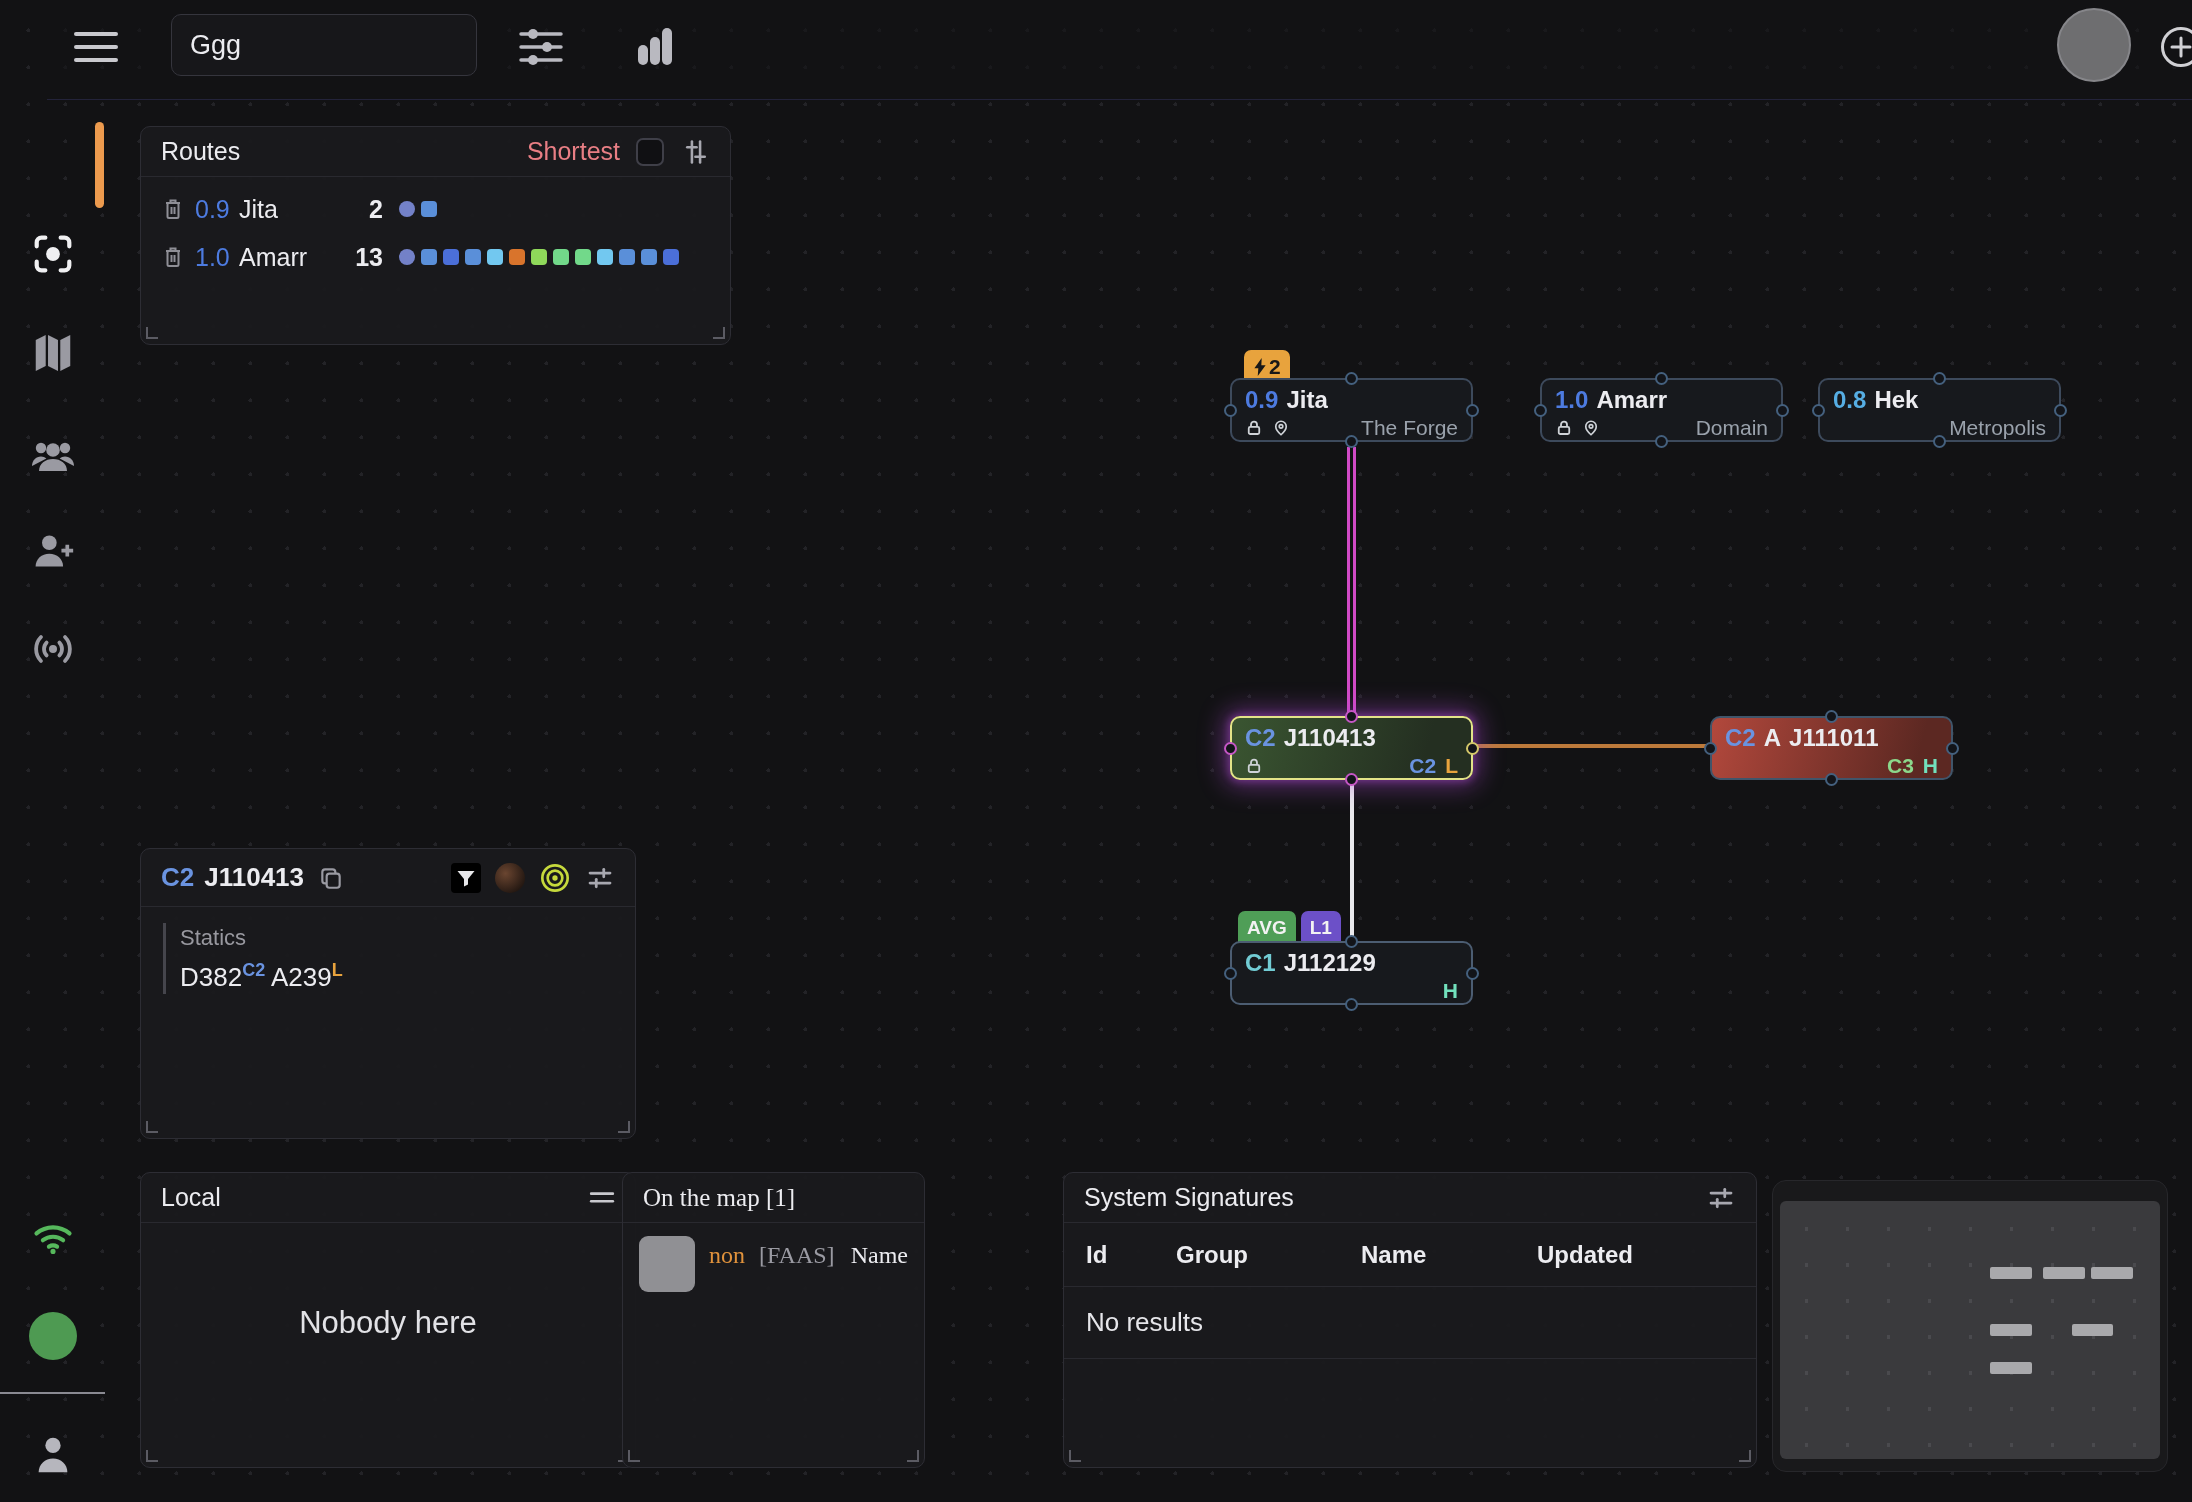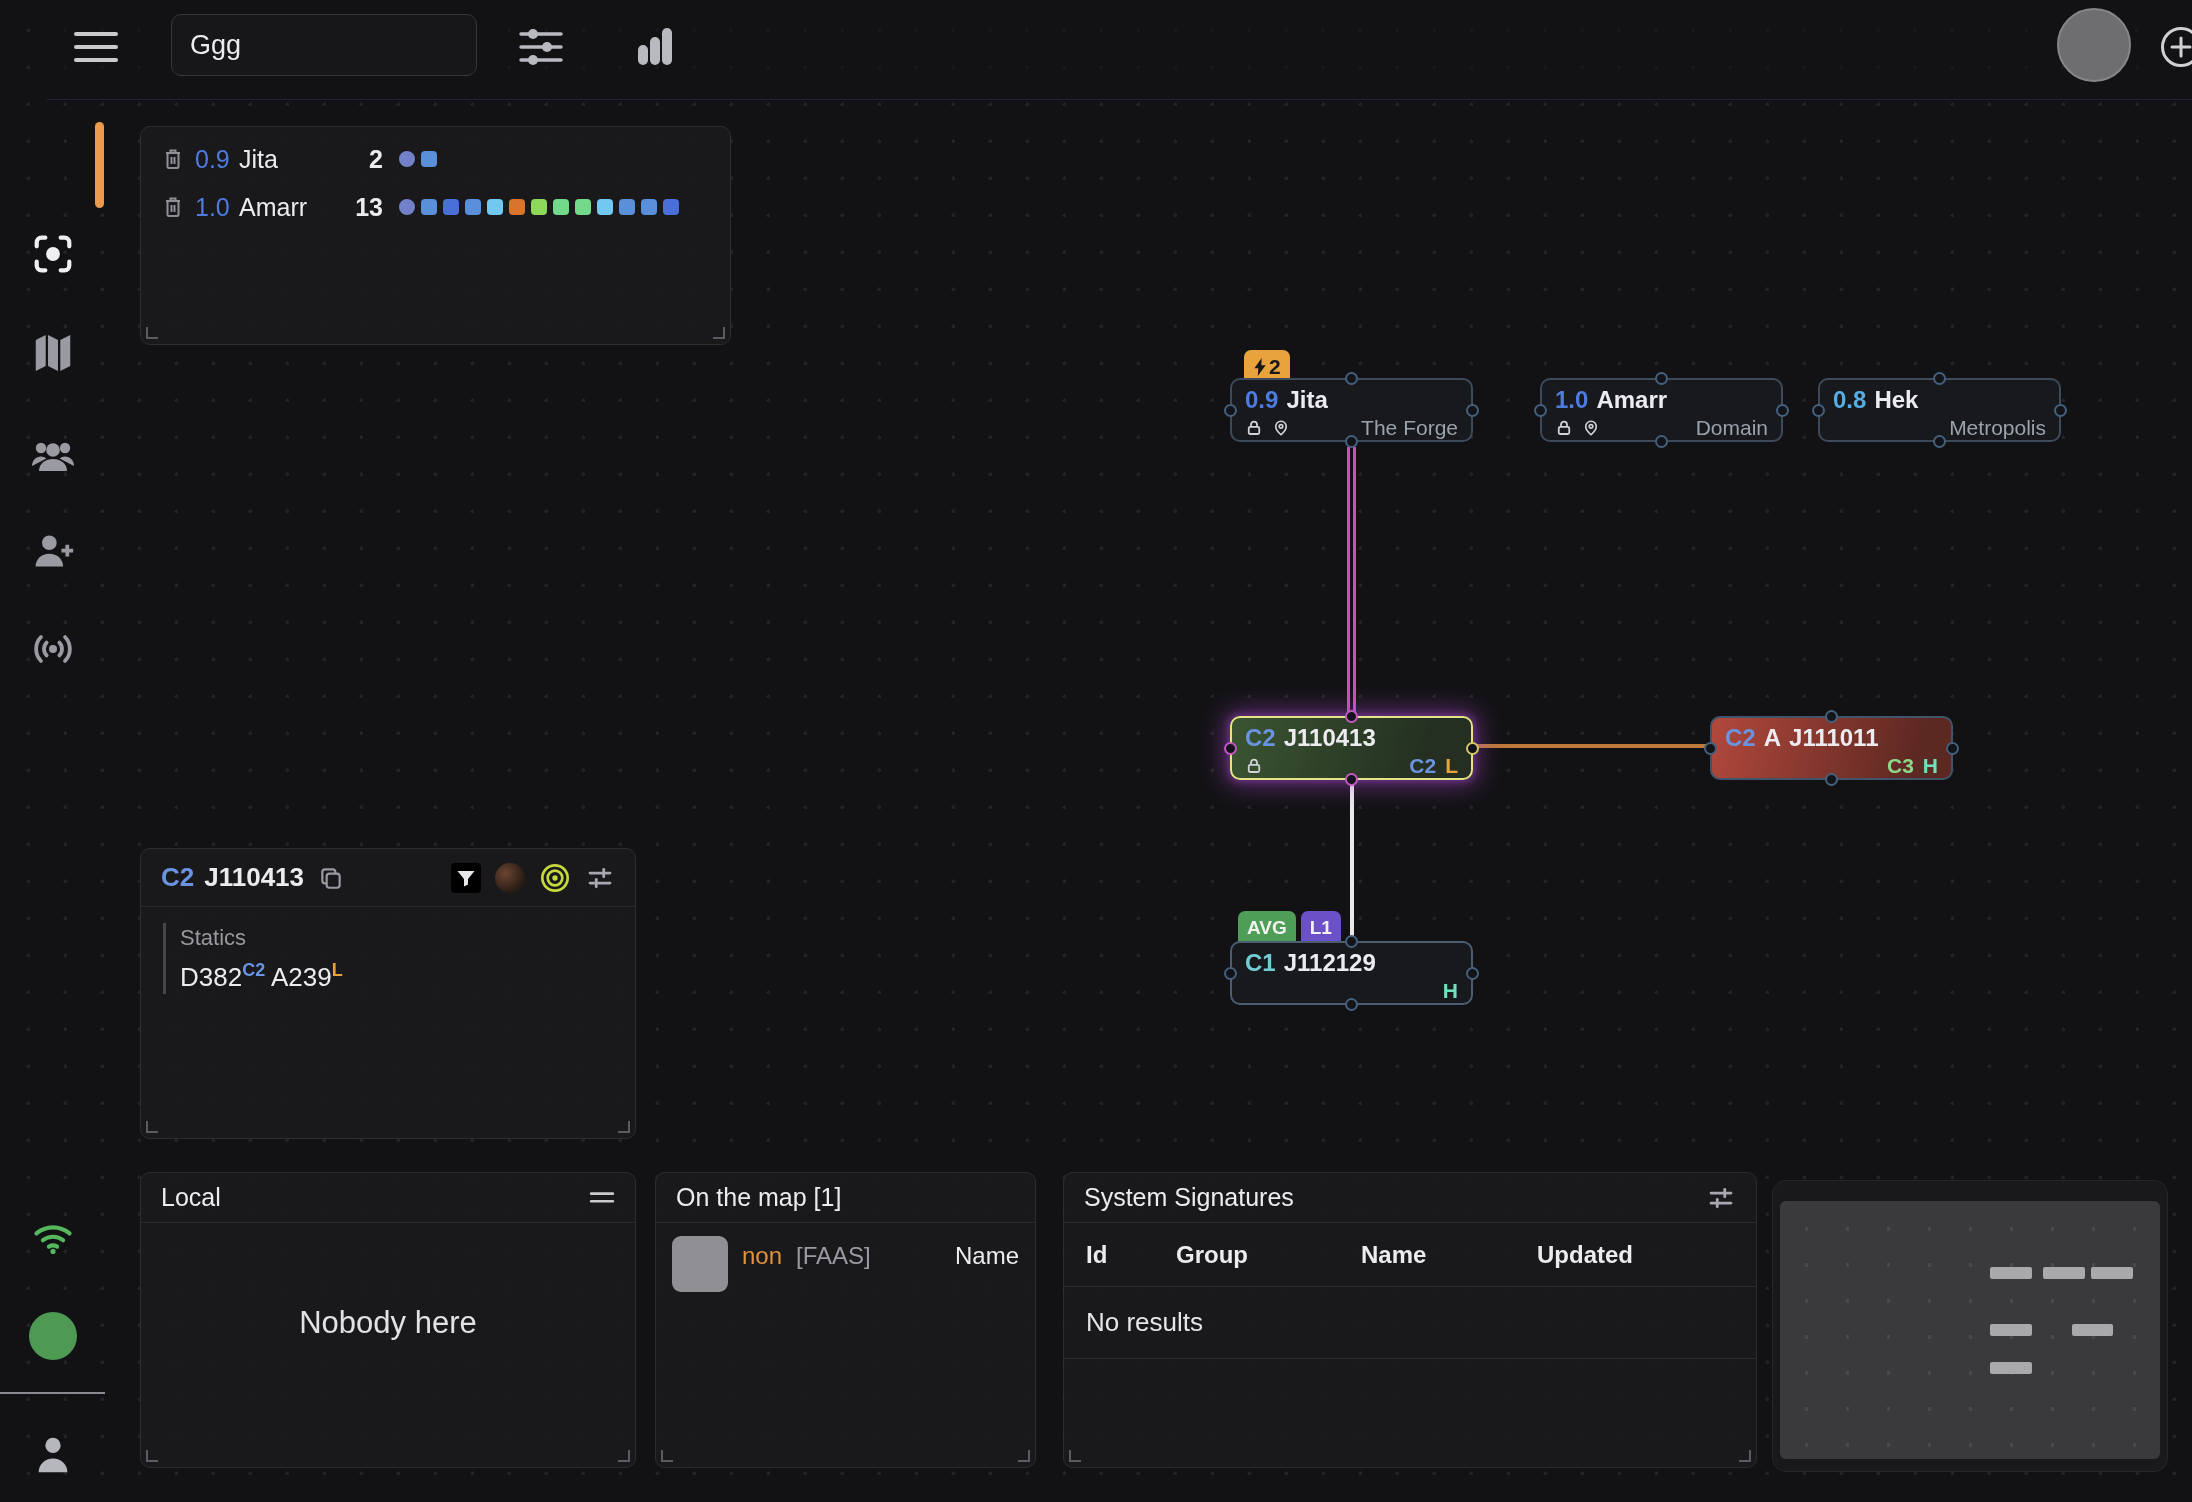--- a/index.html
+++ b/index.html
@@ -118,21 +118,21 @@
   .info-label { color:#98989f; font-size:22px; line-height:30px; }
   .info-value { color:#ececf0; font-size:26px; line-height:34px; }
   .sup { font-size:18px; vertical-align:super; font-weight:bold; }
 
   
   .local-panel { left:140px; top:1172px; width:496px; height:296px; }
   .local-empty { display:flex; align-items:center; justify-content:center; height:200px;
           font-size:31px; color:#e2e2e6; }
 
   
-  .onmap-panel { left:655px; top:1172px; width:381px; height:296px; }
+  .onmap-panel { left:622px; top:1172px; width:303px; height:296px;font-family:Liberation Serif, serif; }
   .pilot-row { display:flex; align-items:flex-start; padding:13px 16px; gap:14px; }
   .pilot-avatar { width:56px; height:56px; border-radius:9px; background:#909094; }
   .pilot-name { color:#e0923c; font-size:24px; margin-top:6px; }
   .pilot-ticker { color:#9a9aa2; font-size:24px; margin-top:6px; }
   .pilot-ship { margin-left:auto; color:#ececf0; font-size:24px; margin-top:6px; }
 
   
   .sig-panel { left:1063px; top:1172px; width:694px; height:296px; }
   .sig-cols { display:flex; align-items:center; height:64px; padding:0 22px;
           border-bottom:1px solid #29292f; font-size:24px; font-weight:bold; color:#ececf0; }
@@ -380,20 +380,33 @@
     <span class="spacer"></span>
     <span class="stat-h">H</span>
   </div>
   <span class="handle h-top"></span>
   <span class="handle h-bottom"></span>
   <span class="handle h-left"></span>
   <span class="handle h-right"></span>
 </div>
 
 <div class="panel routes-panel">
+  <div class="panel-header">
+    <span class="panel-title">Routes</span>
+    <span class="routes-mode">Shortest</span>
+    <span class="routes-checkbox"></span>
+    <span>
+      <svg width="28" height="28" viewBox="0 0 24 24" stroke="#a8a8b0" stroke-width="2.2" stroke-linecap="round">
+        <line x1="8.5" y1="3" x2="8.5" y2="21"></line>
+          <line x1="15.5" y1="3" x2="15.5" y2="21"></line>
+        <line x1="4.5" y1="8" x2="12.5" y2="8"></line>
+          <line x1="11.5" y1="16" x2="19.5" y2="16"></line>
+      </svg>
+    </span>
+  </div>
   <div>
     <div class="route-row">
       <span class="route-trash">
         <svg width="24" height="26" viewBox="0 0 24 26" fill="none" stroke="#8f8f96" stroke-width="2">
           <path d="M5 7h14"></path>
             <path d="M9.5 7V4.5h5V7"></path>
           <rect x="6.5" y="7" width="11" height="15" rx="1.5"></rect>
           <line x1="10.5" y1="11" x2="10.5" y2="18"></line>
             <line x1="13.5" y1="11" x2="13.5" y2="18"></line>
         </svg>

